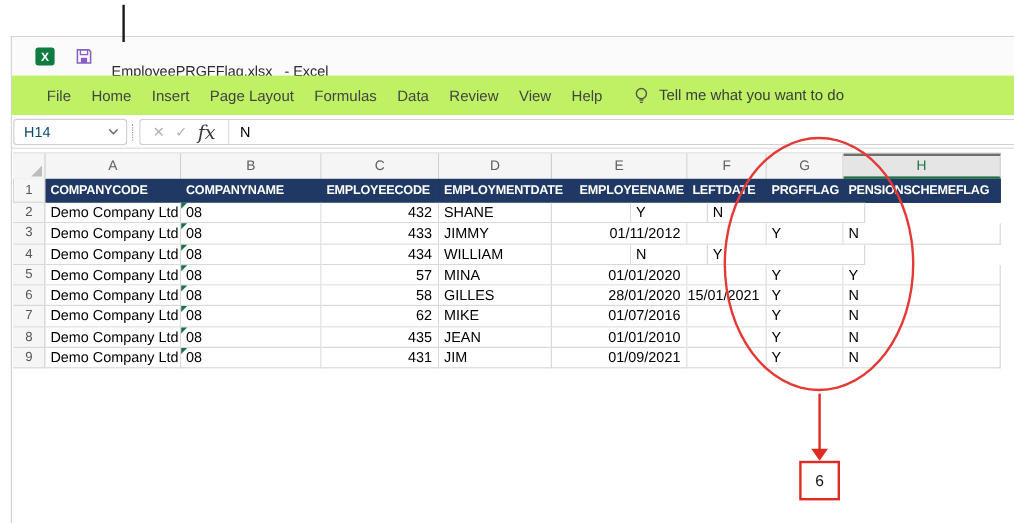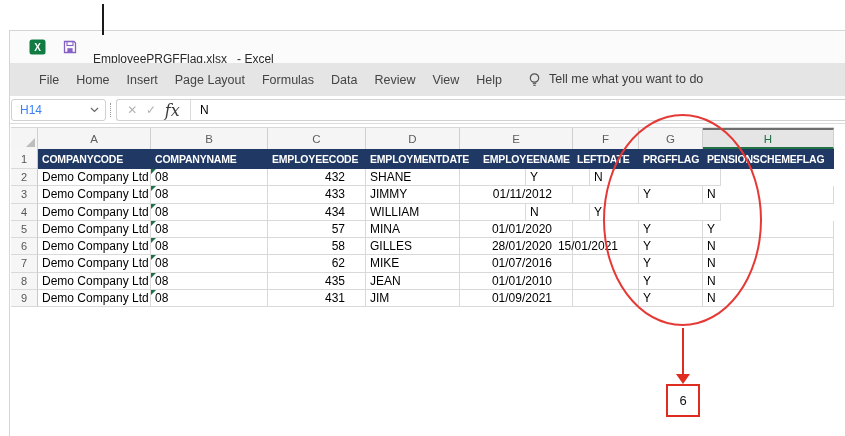--- a/index.html
+++ b/index.html
@@ -16,35 +16,35 @@
   }
   .titlebar { position:absolute; left:0; top:0; width:100%; height:32px; background:#fbfbfb; }
   .app-logo { position:absolute; left:19px; top:8px; width:17px; height:16px; }
   .save-ico { position:absolute; left:52px; top:8px; width:16px; height:16px; }
   .title-text {
     position:absolute; left:83px; top:12px; height:32px; display:flex; align-items:center; gap:10px;
     font-size:12px; color:#2b2b2b;
   }
 
   .menubar {
-    position:absolute; left:0; top:32px; width:100%; height:33px; background:#e5e5e5;
+    position:absolute; left:0; top:32px; width:100%; height:33px; background:#bef264;
     display:flex; align-items:center; padding-left:29px; gap:17px;
   }
   .menu-tab { font-size:12.5px; color:#444; white-space:nowrap; cursor:default; }
   .tellme { display:flex; gap:7px; margin-left:8px; color:#3c3c3c; font-size:12.5px; }
 
   
   .formulabar {
     position:absolute; left:0; top:65px; width:100%; height:28px; background:#ffffff;
     border-bottom:1px solid #dcdcdc;
   }
   .namebox {
     position:absolute; left:1px; top:3px; width:95px; height:22px; background:#fff;
     border:1px solid #d1d1d1; border-radius:3px; display:flex; align-items:center;
-    padding:0 6px 0 8px; font-size:12px; color:#3b82f6; justify-content:space-between;
+    padding:0 6px 0 8px; font-size:12px; color:#0c4a6e; justify-content:space-between;
   }
   .dots-sep { position:absolute; left:100px; top:7px; height:14px; width:0; border-left:1px dotted #9a9a9a; }
   .fx-strip {
     position:absolute; left:106px; top:3px; right:0; height:22px; background:#fff;
     border:1px solid #d1d1d1; border-right:none; border-radius:3px 0 0 3px;
     display:flex; align-items:center;
   }
   .fx-icons { width:74px; display:flex; align-items:center; justify-content:space-around; padding:0 6px;
     border-right:1px solid #dadada; height:100%; }
   .ico-x { color:#b3b3b3; font-size:12px; }
@@ -80,21 +80,21 @@
     height:20px; background:#1F3864; color:#fff; font-weight:bold; font-size:10.5px;
     letter-spacing:-0.2px; display:flex; align-items:center; padding-left:4px;
     overflow:hidden; white-space:nowrap;
   }
   .drow { height:17.25px; }
   .c {
     height:100%; display:flex; align-items:center; padding:0 4px;
     font-size:12px; color:#000; border-right:1px solid #d9d9d9; border-bottom:1px solid #d9d9d9;
     overflow:visible; white-space:nowrap; background:#fff; position:relative;
   }
-  .c.right { justify-content:flex-end; padding-right:20px; }
+  .c.right { justify-content:flex-end; padding-right:5px; }
   .wA{width:113px}.wB{width:117px}.wC{width:98px}.wD{width:94px}
   .wE{width:113px}.wF{width:66px}.wG{width:64px}.wH{width:131px}
   .tri {
     position:absolute; left:0; top:0; width:0; height:0;
     border-top:5px solid #1e7145; border-right:5px solid transparent;
   }
 
   
   .leader-line { position:absolute; left:102px; top:4px; width:2px; height:31px; background:#1a1a1a; }
   .red-ellipse {

